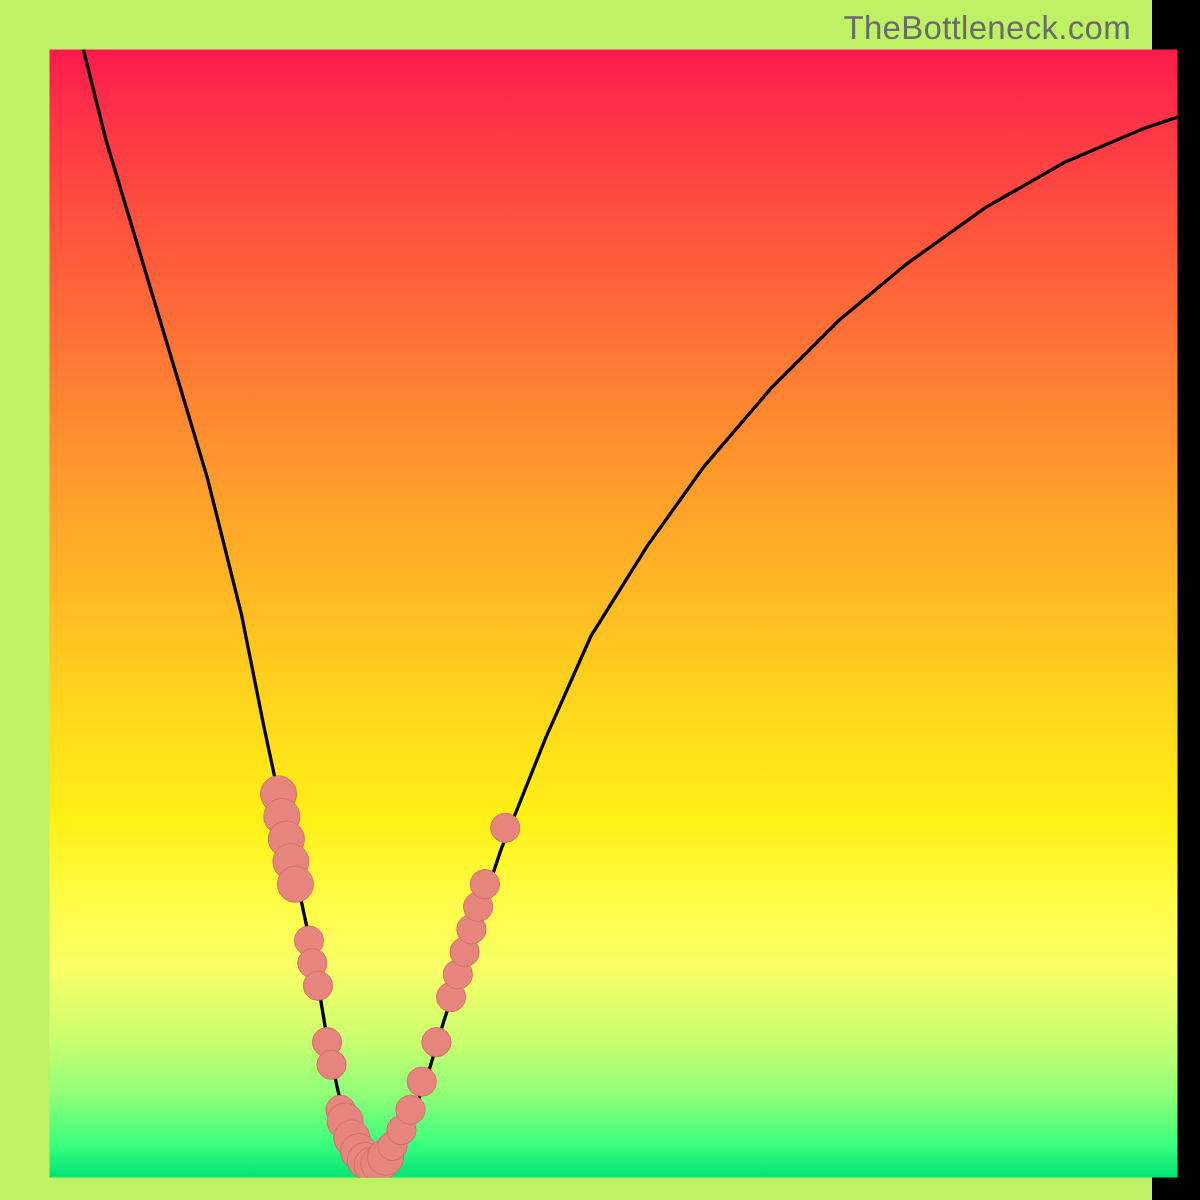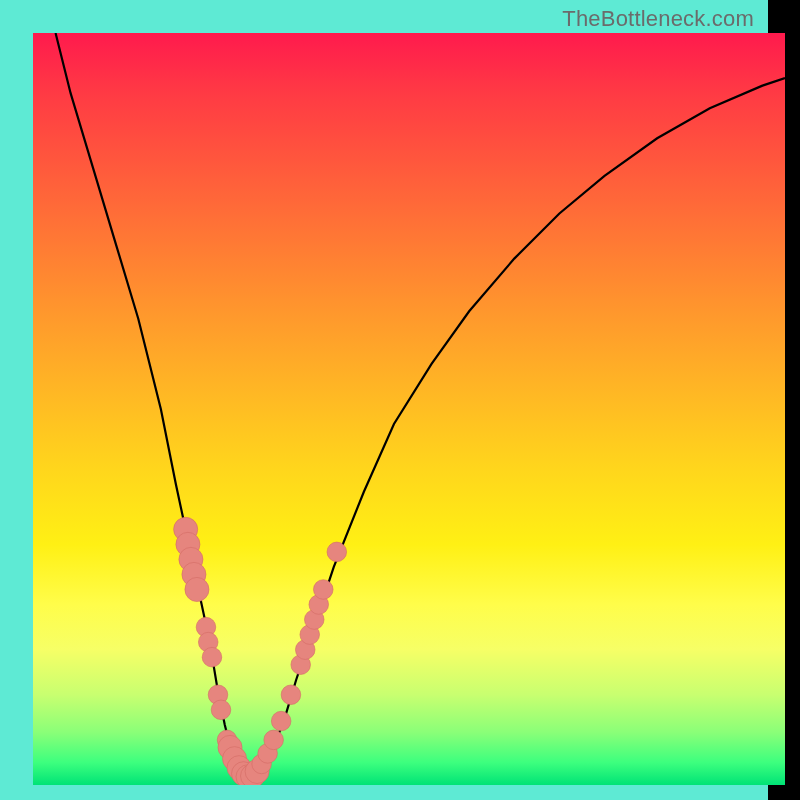--- a/index.html
+++ b/index.html
@@ -9,21 +9,21 @@
     height: 800px;
     overflow: hidden;
     background: #000;
     font-family: Arial, Helvetica, sans-serif;
   }
   .frame {
     position: absolute;
     left: 0; top: 0;
     width: 768px;
     height: 800px;
-    background: #5eead4;
+    background: #bef264;
   }
   .plot {
     position: absolute;
     left: 33px;
     top: 33px;
     width: 752px;
     height: 752px;
     
     background: linear-gradient(
       to bottom,

